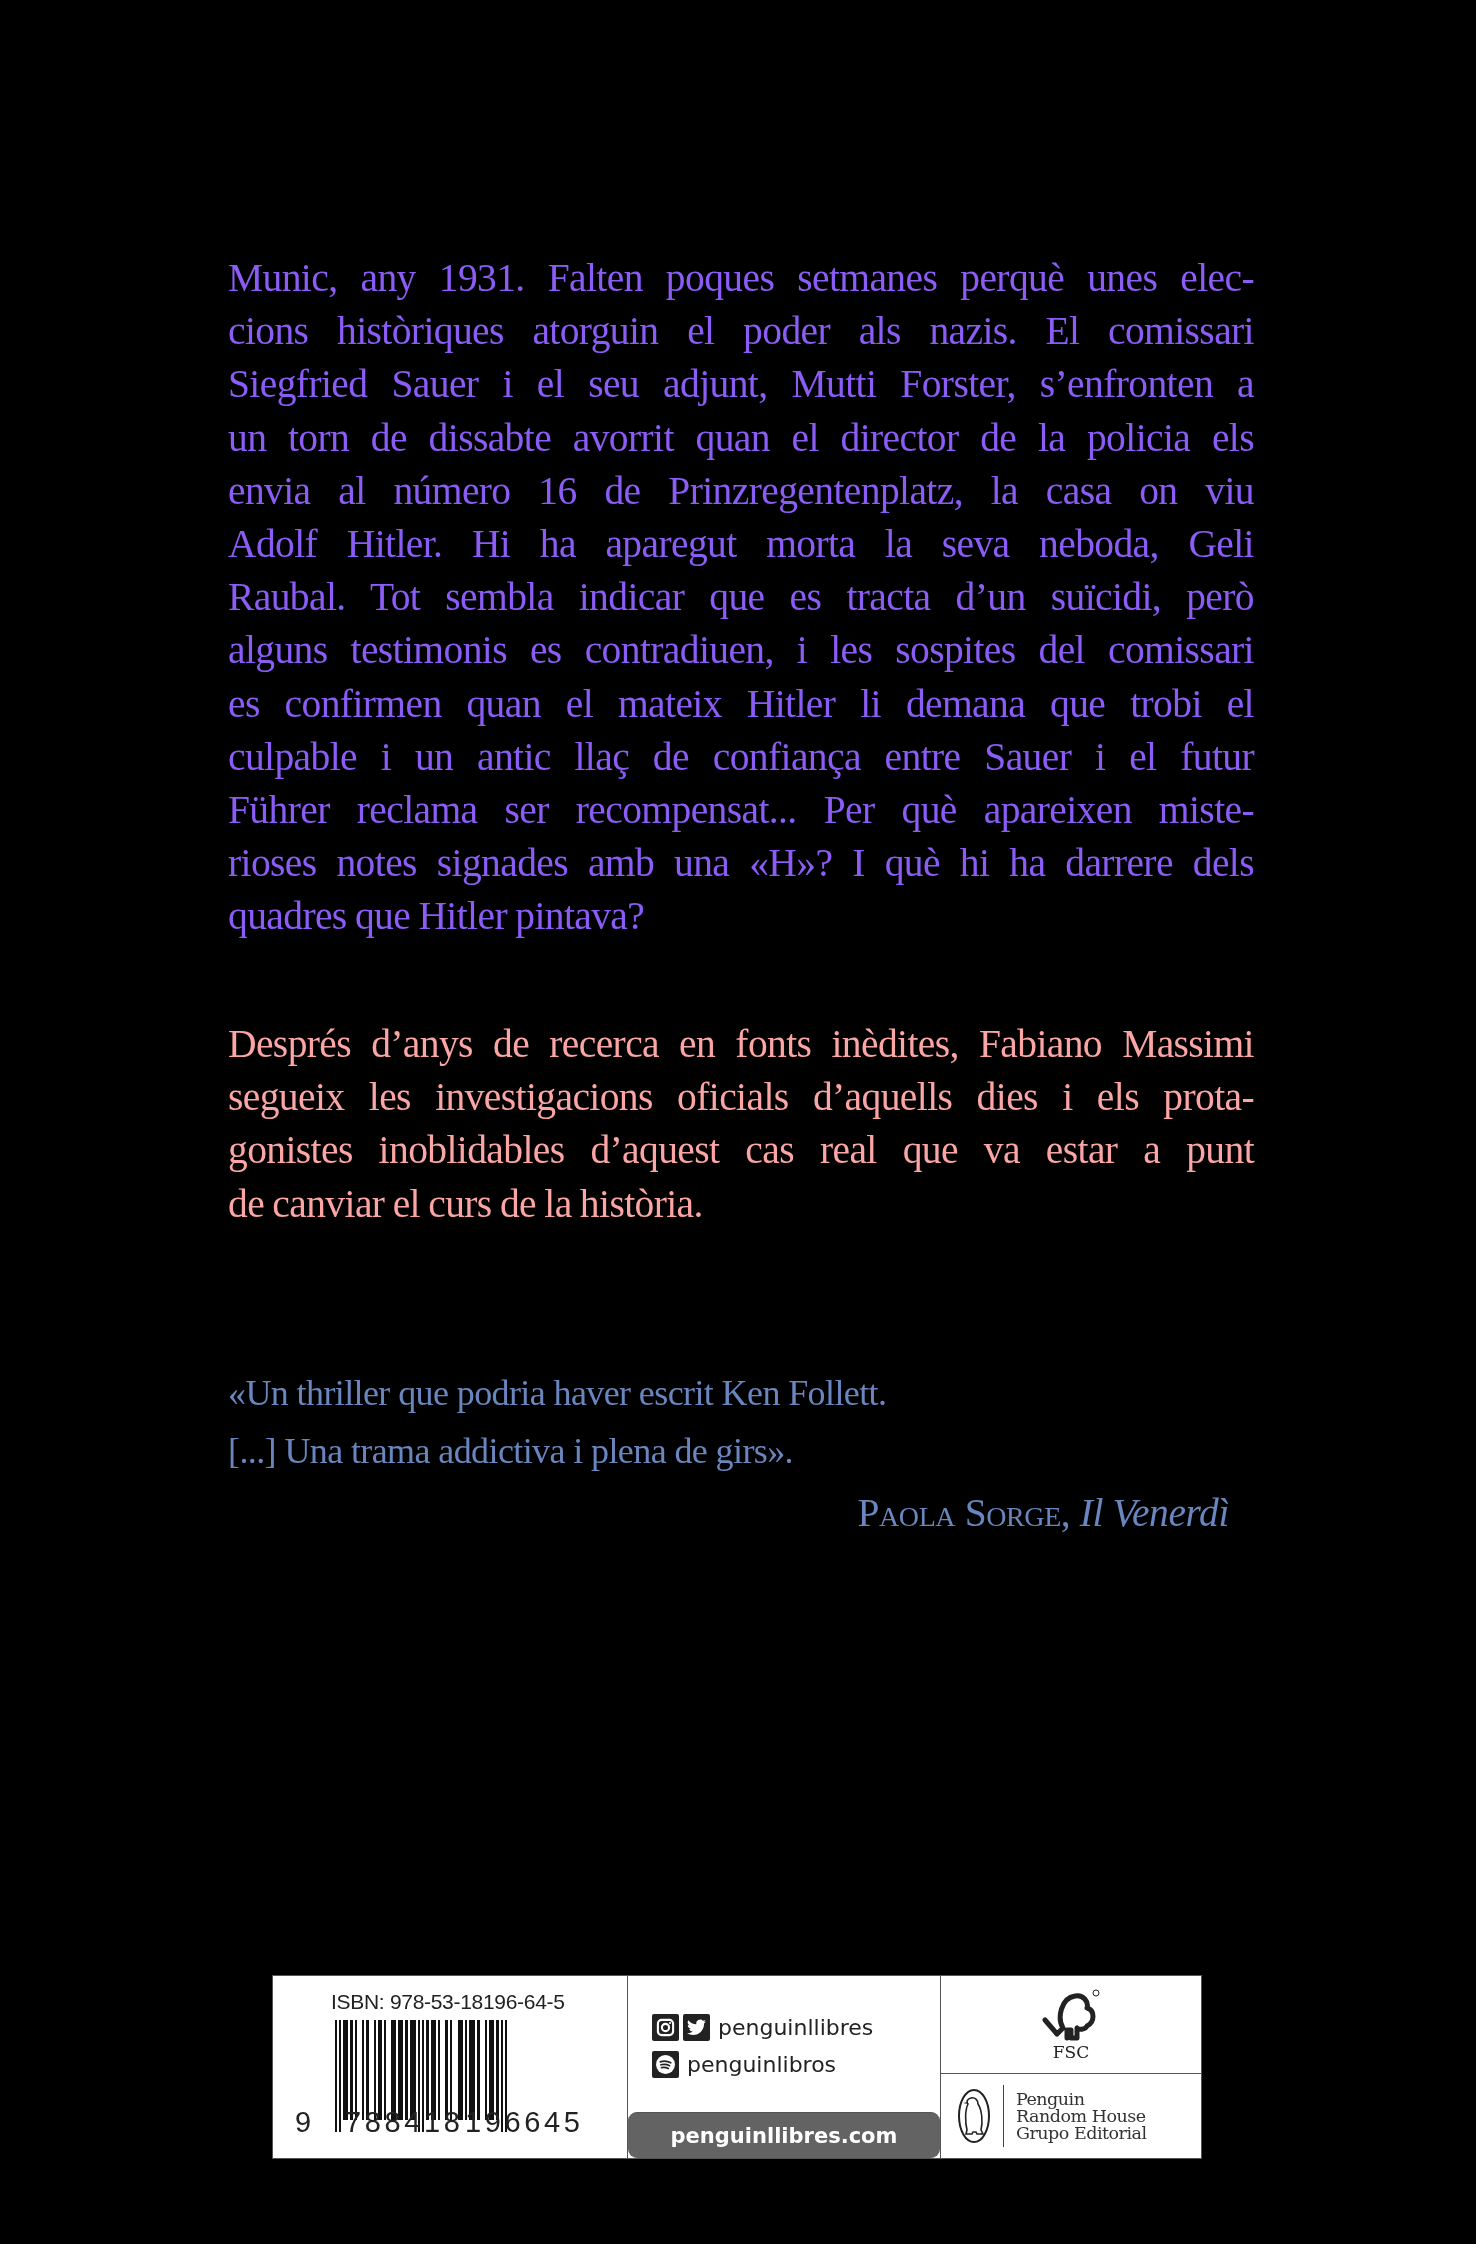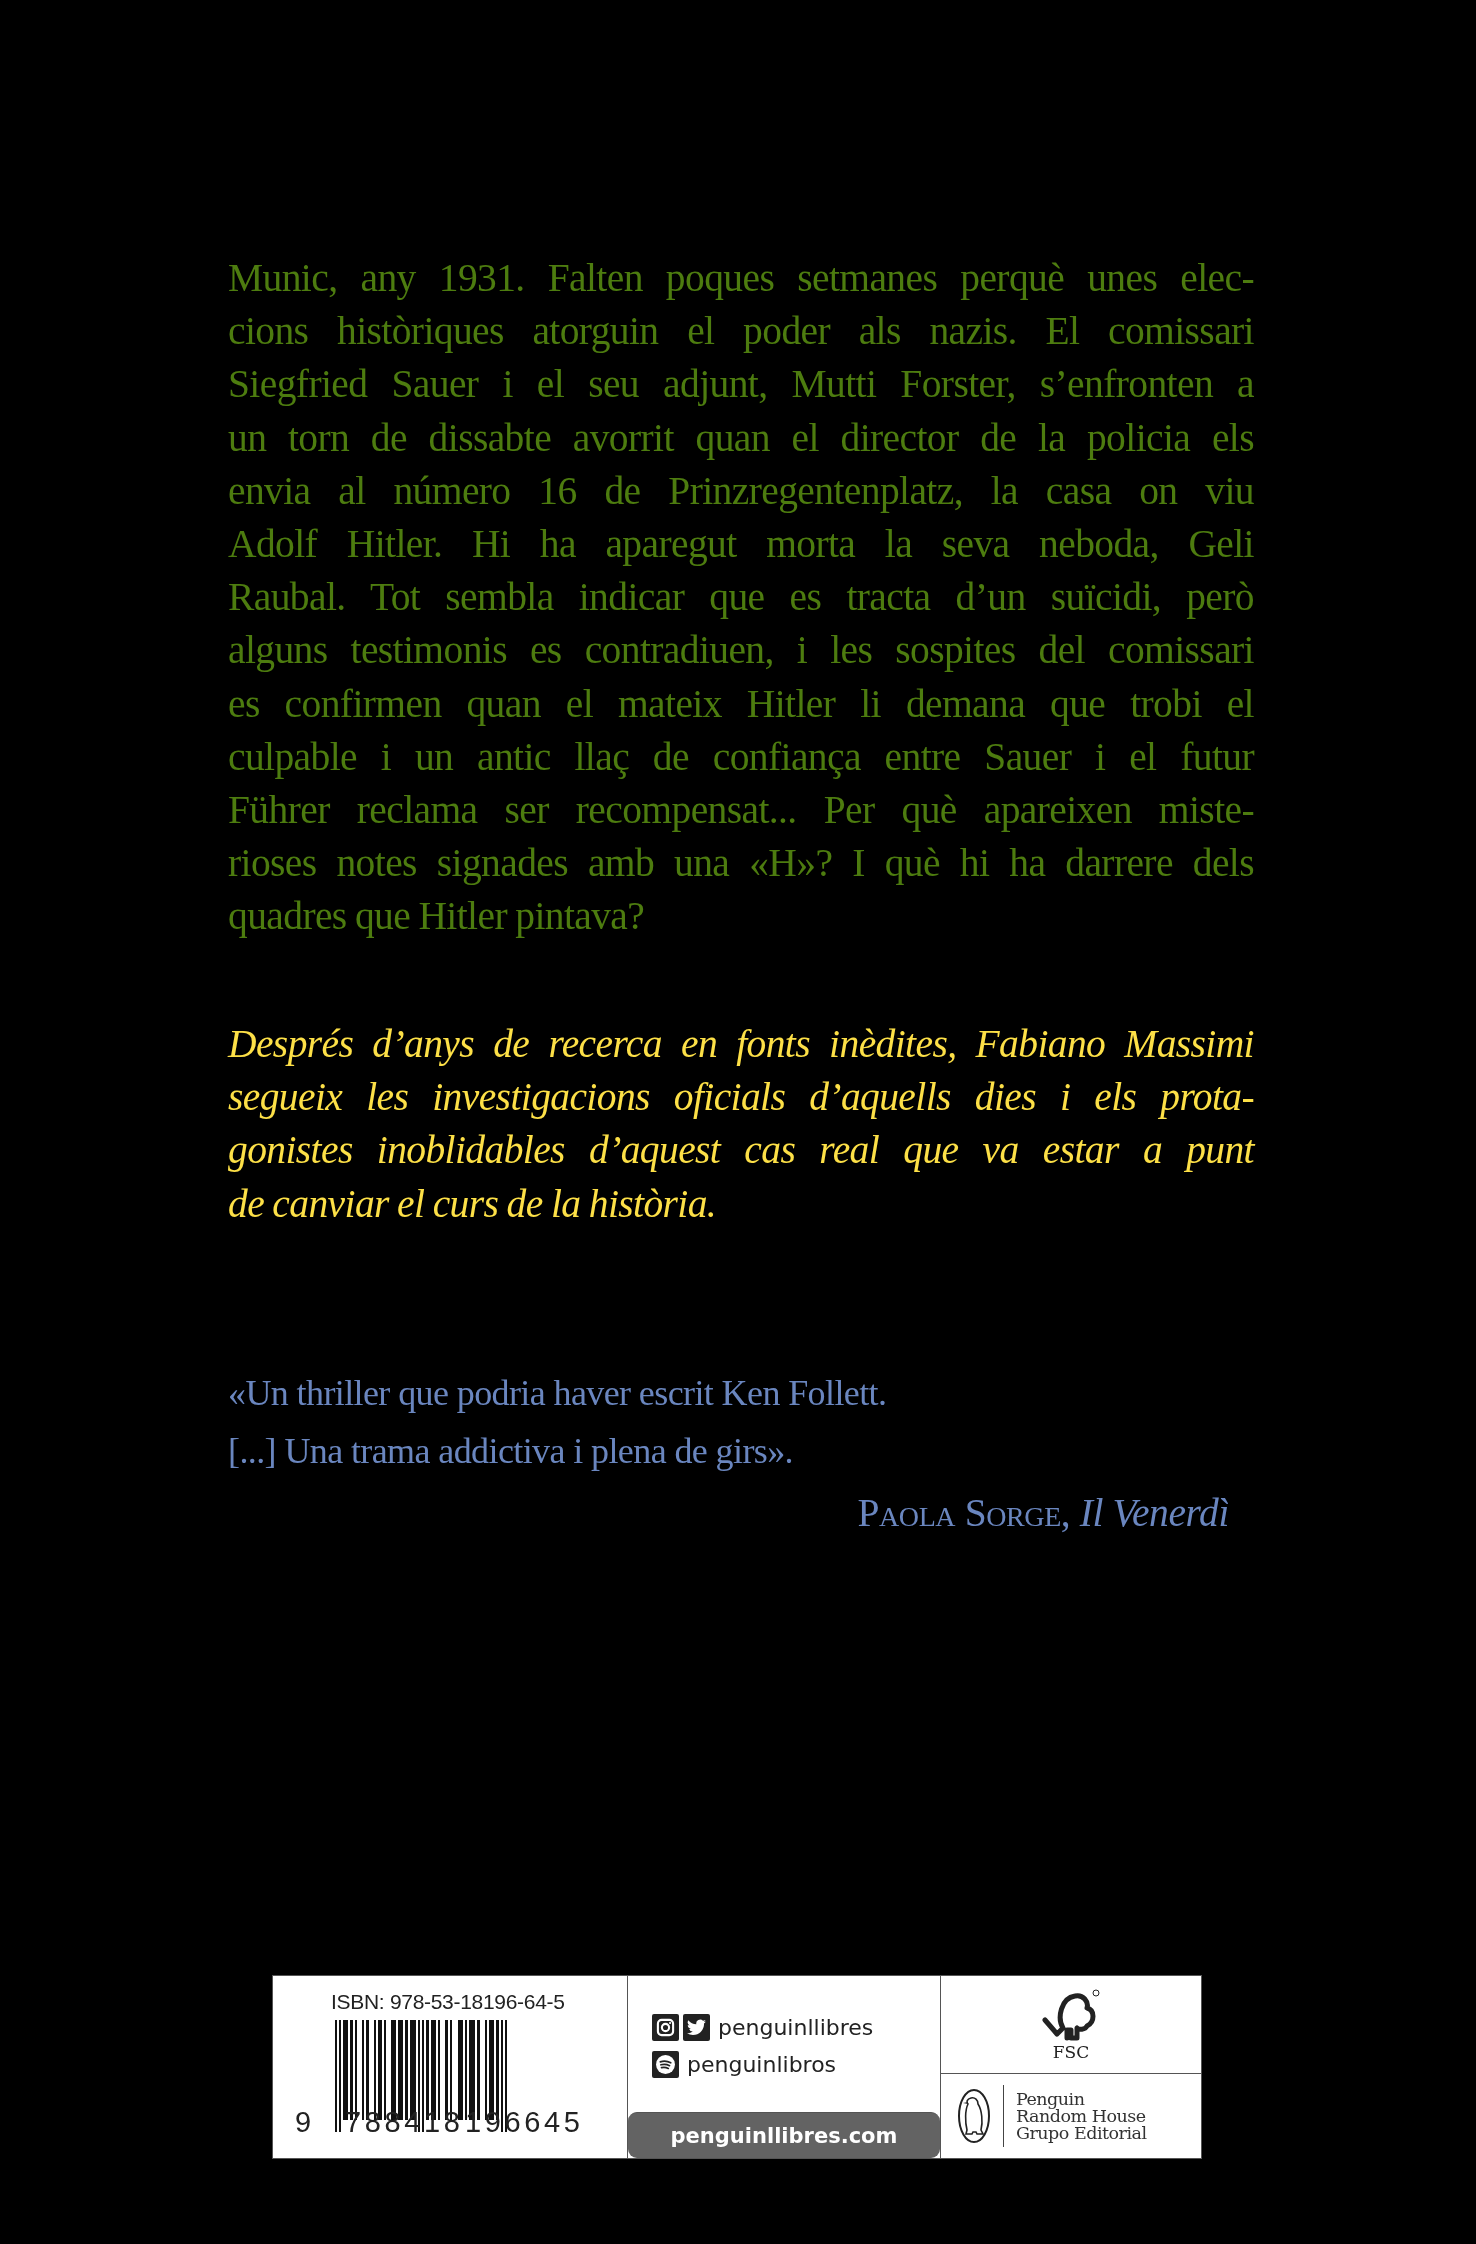--- a/index.html
+++ b/index.html
@@ -2,27 +2,27 @@
 <html><head>
 <meta charset="utf-8">
 <style>
   html, body { margin: 0; padding: 0; }
   body {
     width: 1476px; height: 2244px; background: #000; position: relative; overflow: hidden;
     font-family: "Liberation Serif", "DejaVu Serif", serif;
   }
   .blurb {
     position: absolute; left: 228px; top: 252px; width: 1026px;
-    color: #4d7c0f; font-size: 39.5px; line-height: 53.2px;
+    color: #8b5cf6; font-size: 39.5px; line-height: 53.2px;
     letter-spacing: -0.6px; word-spacing: -1px;
   }
   .blurb .line { display: block; white-space: nowrap; text-align: justify; text-align-last: justify; }
   .blurb .line.last { text-align-last: left; }
-  .para2 { position: absolute; left: 228px; top: 1018px; width: 1026px; color: #fde047;
-    font-size: 39.5px; line-height: 53.2px; letter-spacing: -0.6px; word-spacing: -1px; font-style: italic; }
+  .para2 { position: absolute; left: 228px; top: 1018px; width: 1026px; color: #fca5a5;
+    font-size: 39.5px; line-height: 53.2px; letter-spacing: -0.6px; word-spacing: -1px; }
   .para2 .line { display: block; white-space: nowrap; text-align: justify; text-align-last: justify; }
   .para2 .line.last { text-align-last: left; }
 
   .quote { position: absolute; left: 228px; top: 1364px; width: 1020px; color: #6a86bf;
     font-size: 36px; line-height: 58px; letter-spacing: -0.6px; }
   .quote .qline { display: block; white-space: nowrap; }
   .attribution { position: absolute; right: 247px; top: 1490px; color: #6a86bf; font-size: 39.5px;
     letter-spacing: -0.4px; white-space: nowrap; }
   .attribution .author { font-variant: small-caps; }
   .attribution .pub { font-style: italic; }

